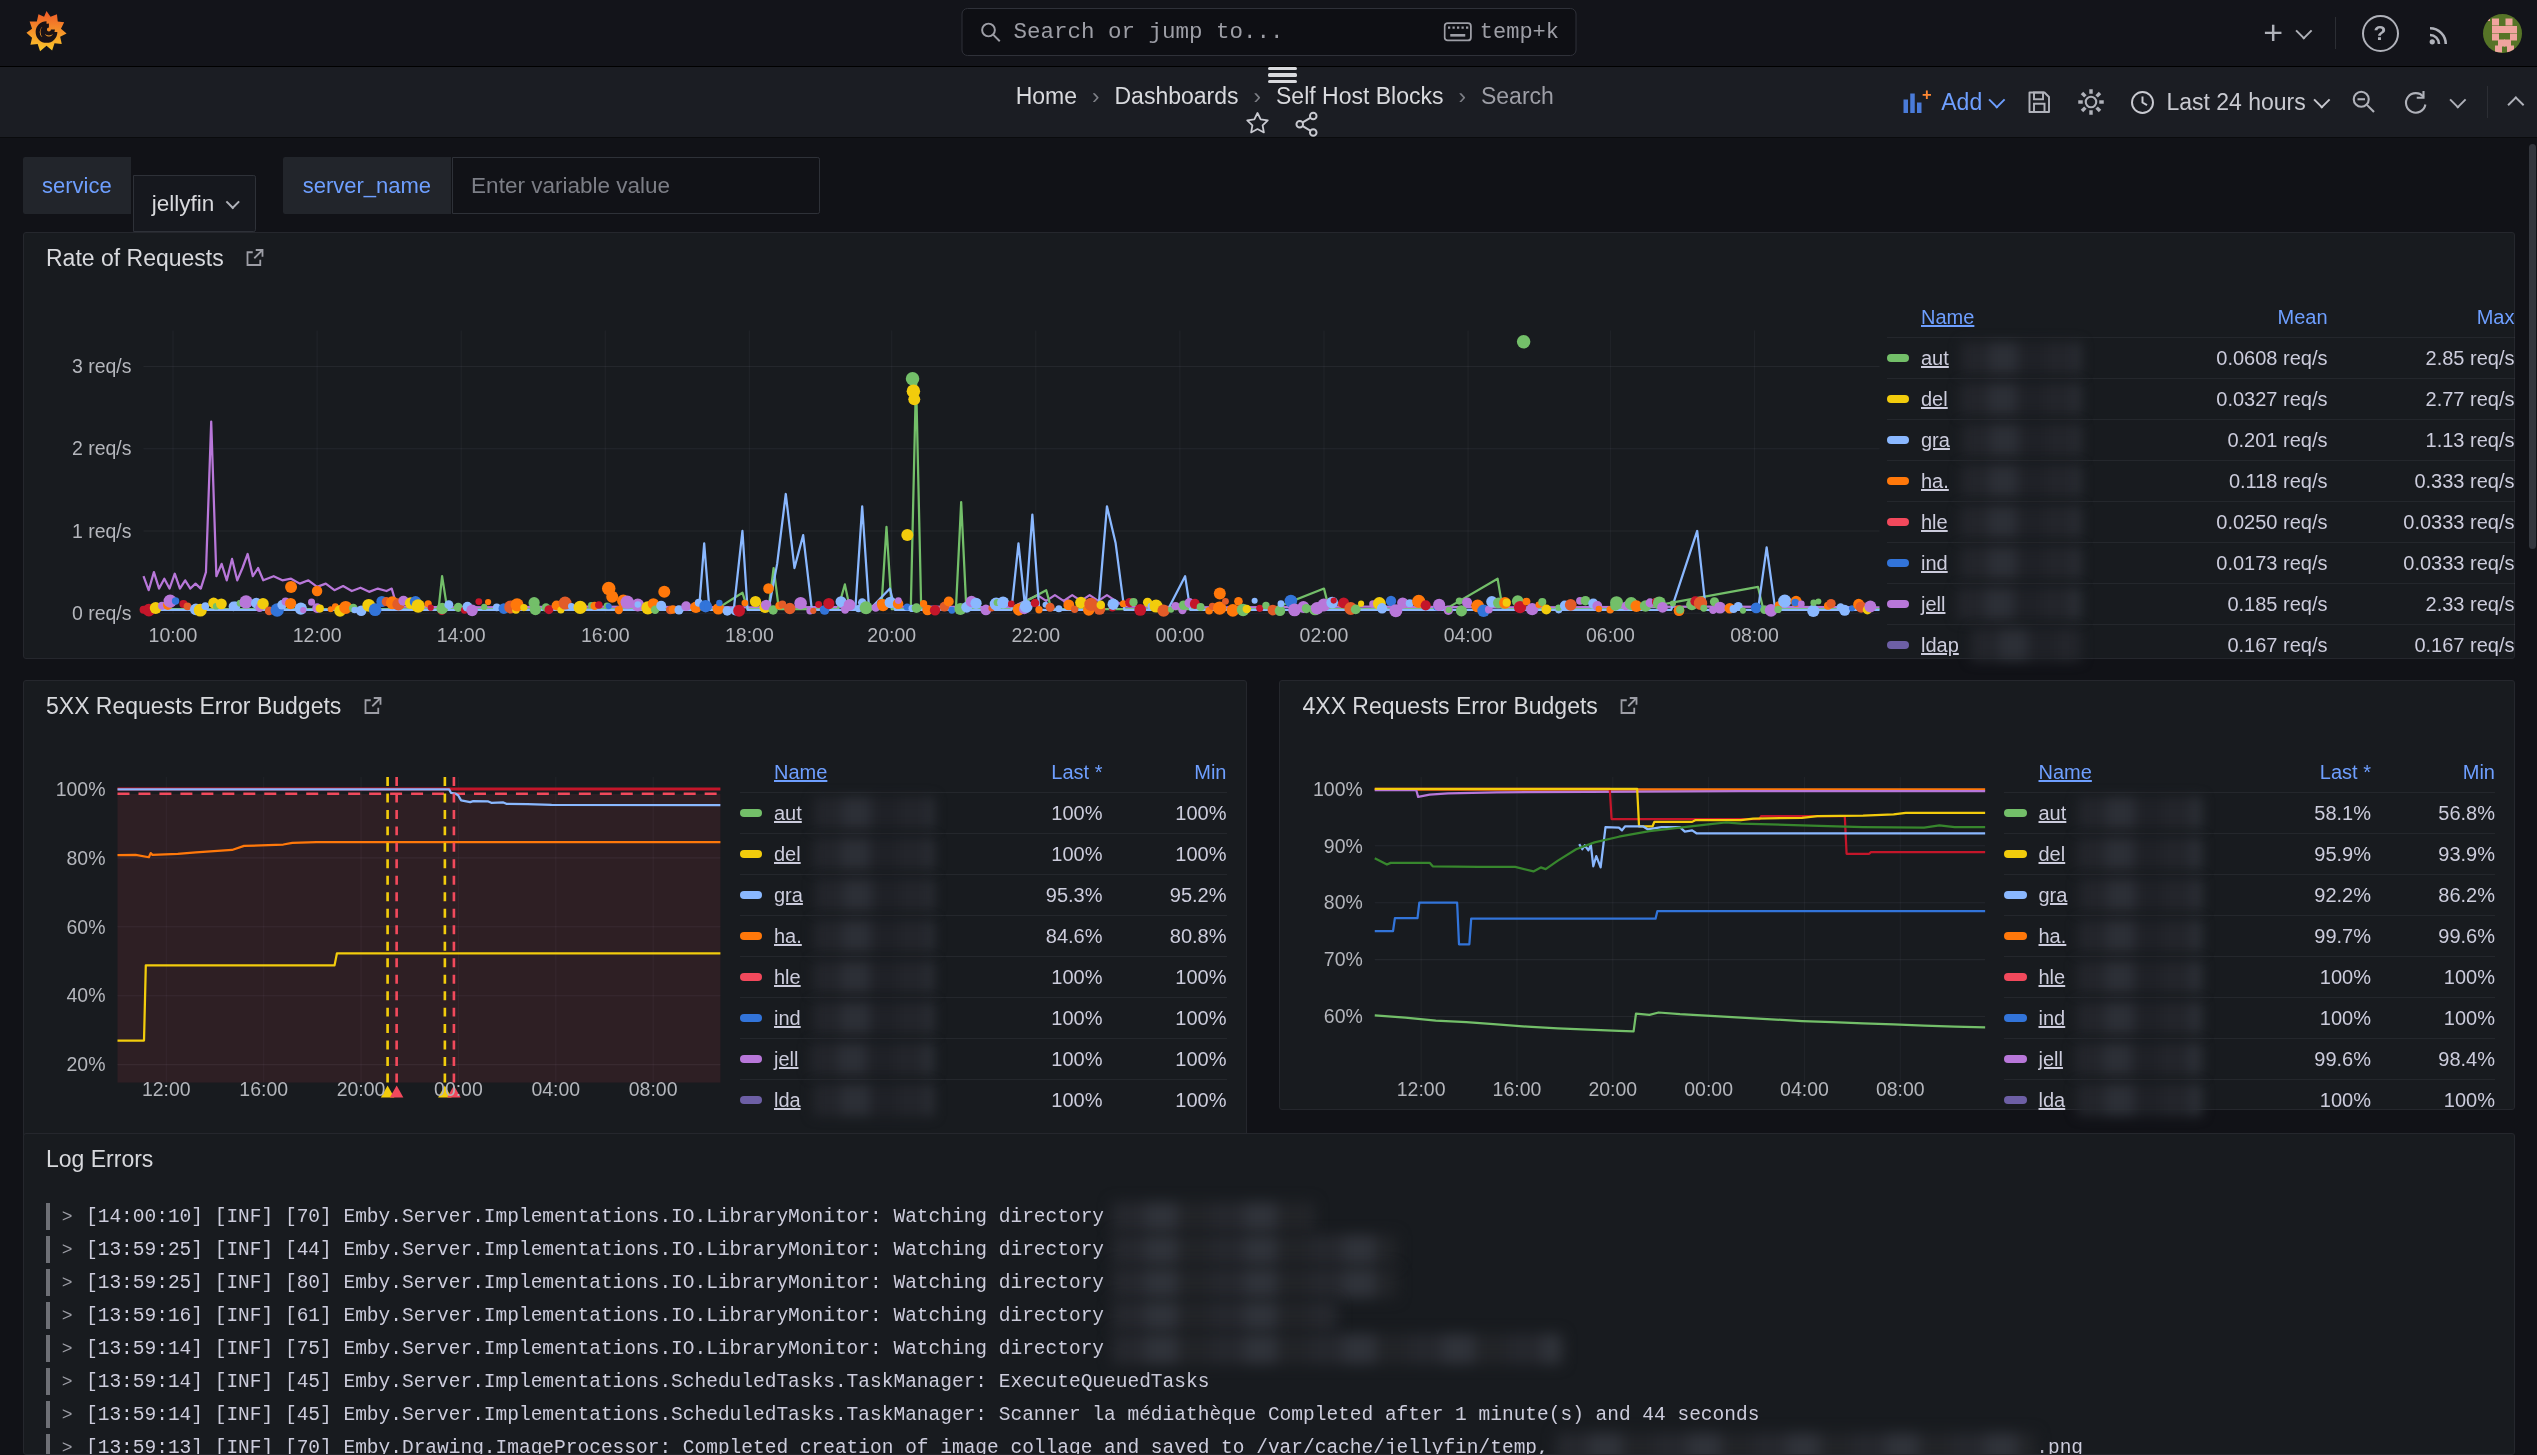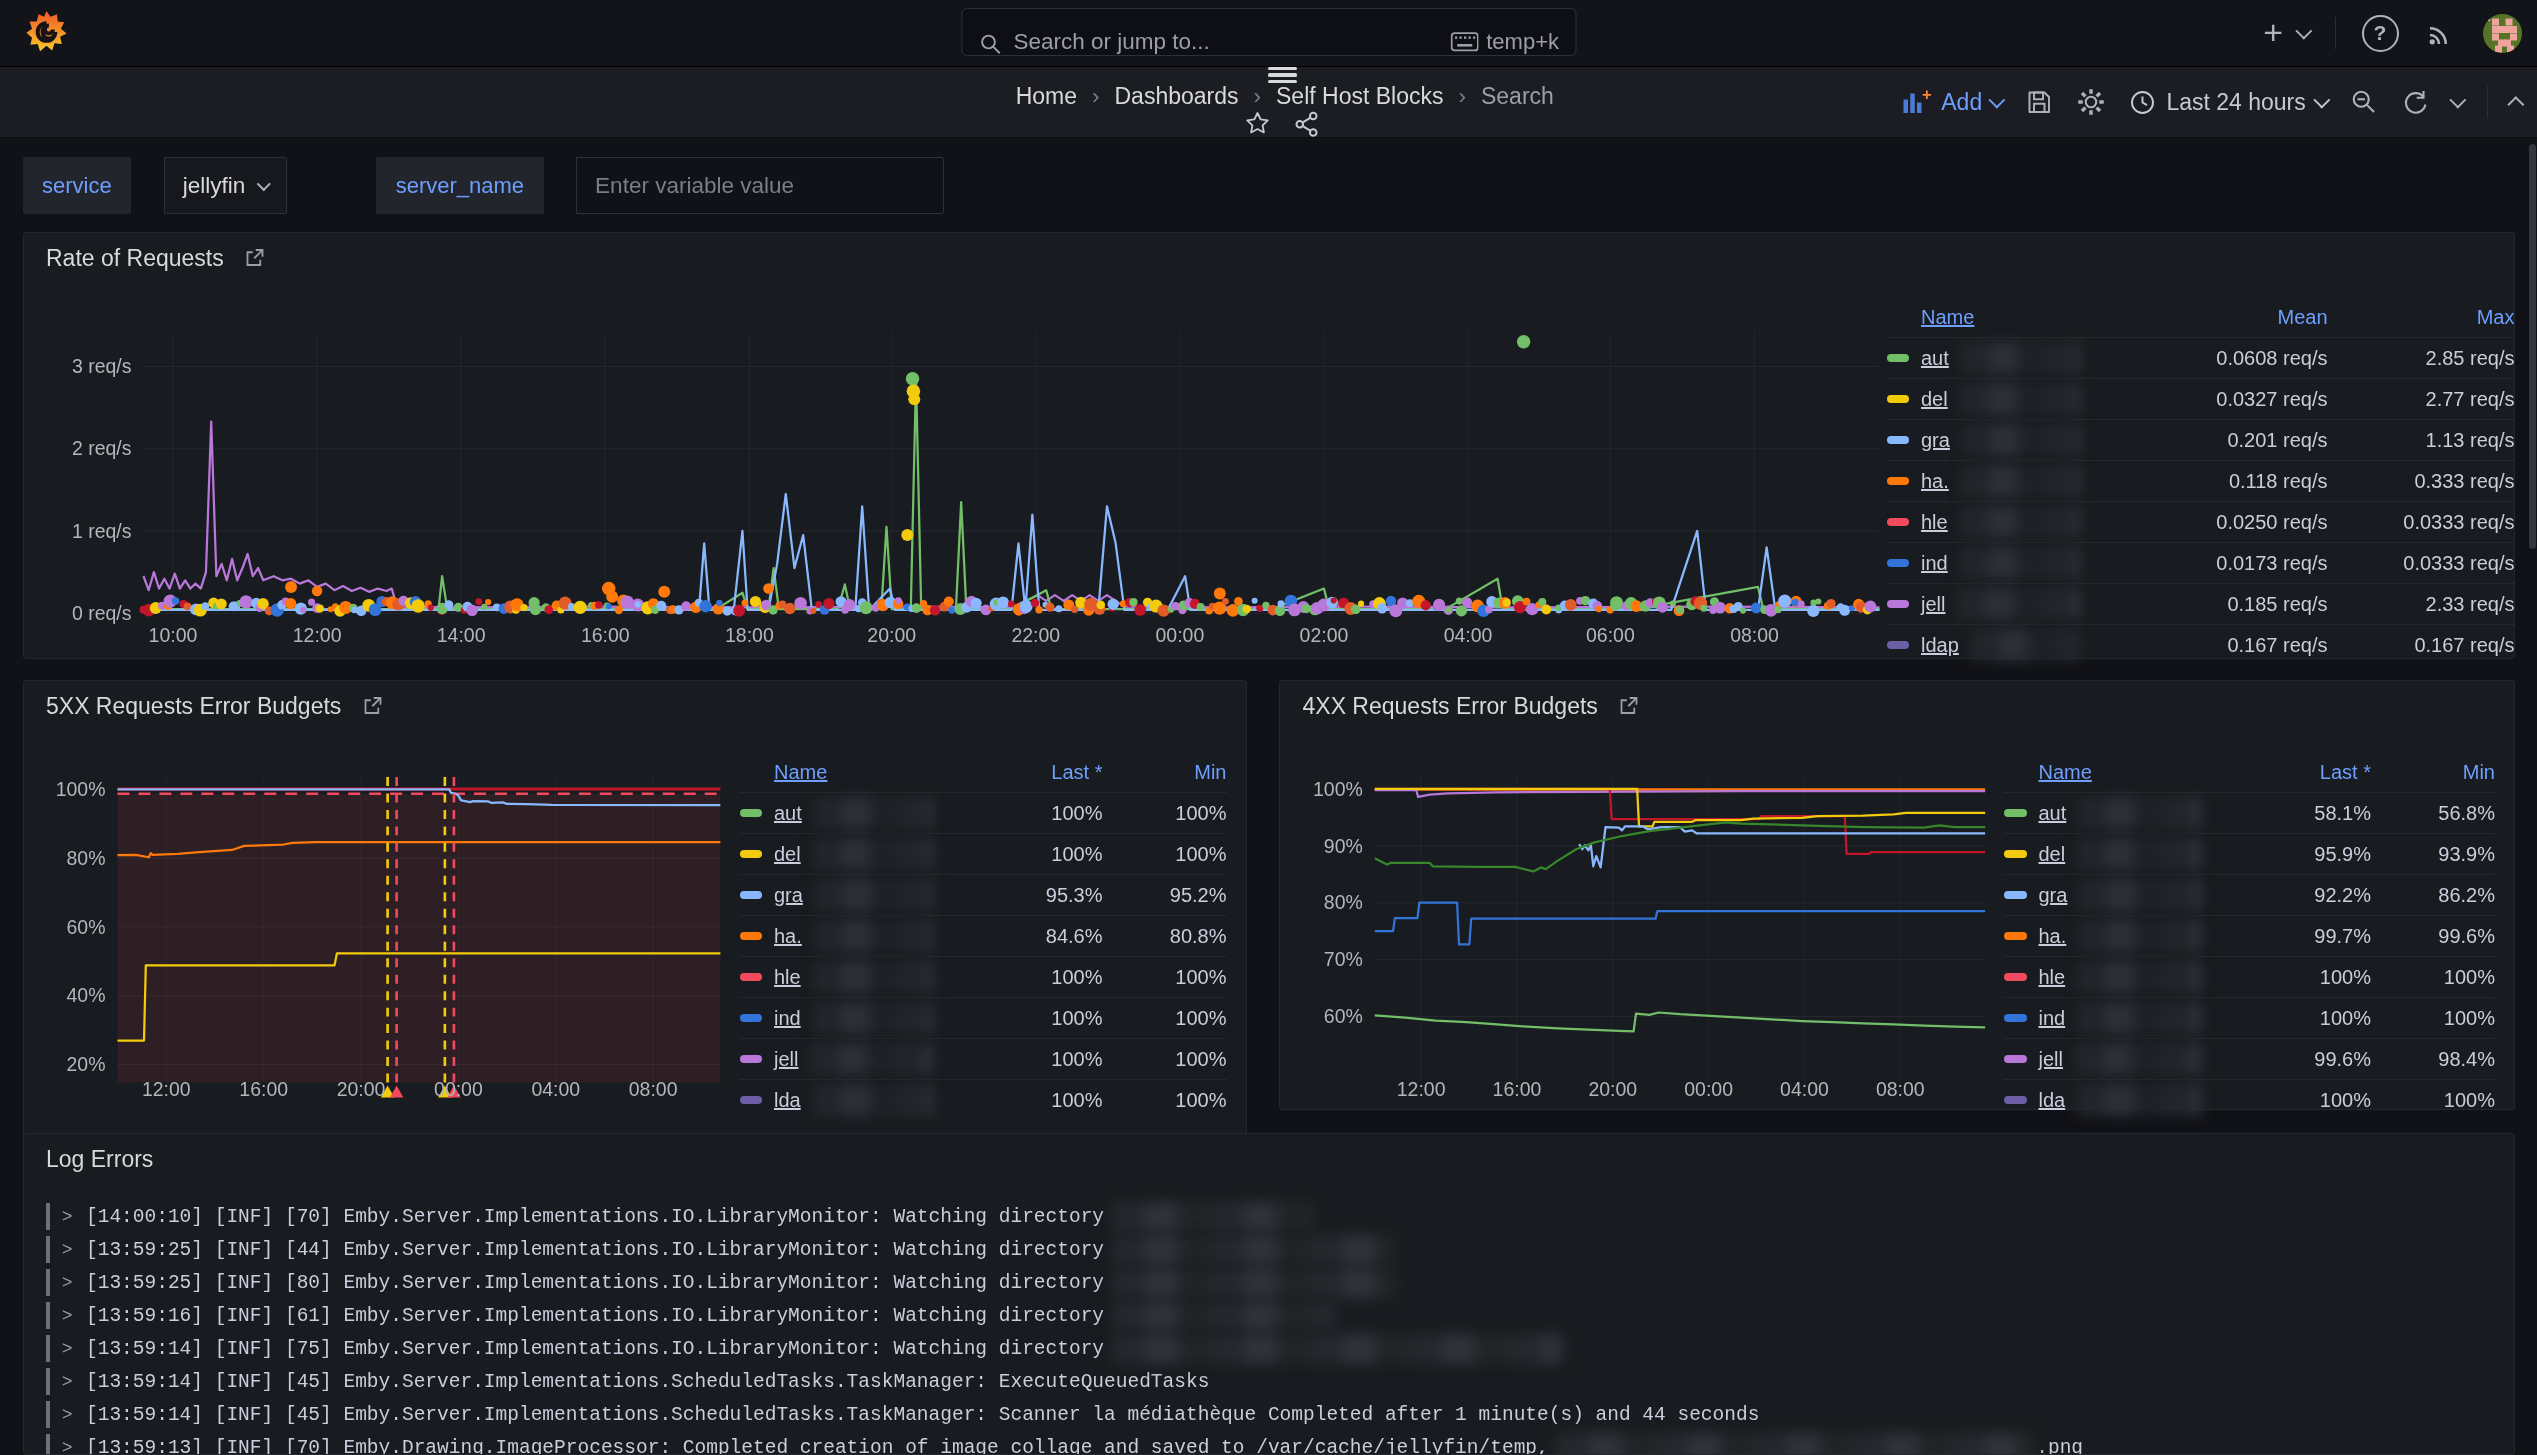--- a/index.html
+++ b/index.html
@@ -2,21 +2,21 @@
 <html style="font-size:12px"><head>
 <meta charset="utf-8">
 <style>
   html,body{margin:0;padding:0;background:#111217;width:2538px;height:1455px;overflow:hidden;
     font-family:"Liberation Sans",sans-serif;-webkit-font-smoothing:antialiased;}
   .root{position:relative;width:2538px;height:1455px;background:#111217;}
   
   .topnav{position:absolute;left:0;top:0;width:100%;height:66px;background:#13141a;border-bottom:0.7px solid #000;}
   .logo{position:absolute;left:24px;top:9px;width:45px;height:46px;}
   .searchbox{position:absolute;left:50%;top:8.2px;transform:translateX(-50%);width:615px;height:48px;
-    background:#0e0f14;border:0.7px solid #2f3139;border-radius:6px;display:flex;align-items:flex-end;padding:0 16.5px;box-sizing:border-box;color:#9d9ea6;}
+    background:#0e0f14;border:0.7px solid #2f3139;border-radius:6px;display:flex;align-items:center;padding:0 16.5px;box-sizing:border-box;color:#9d9ea6;font-family:Liberation Mono, monospace;}
   .searchbox .ph{font-size:22.5px;margin-left:12px;flex:1;}
   .searchbox .kbd{display:flex;align-items:center;gap:7.5px;font-size:22px;color:#9d9ea6;}
   .nav-right{position:absolute;right:16.5px;top:0;height:66px;display:flex;align-items:center;gap:25.5px;}
   .icon-btn{display:flex;align-items:center;justify-content:center;color:#b0b2ba;cursor:pointer;}
   .vdiv{width:0.7px;height:31.5px;background:#2c2e34;}
   .plus{font-size:34px;color:#b0b2ba;line-height:1;margin-top:-3px;}
   .chev{display:inline-block;width:9.7px;height:9.7px;border-right:2.2px solid #b0b2ba;border-bottom:2.2px solid #b0b2ba;transform:rotate(45deg);margin-top:-4.5px;}
   .chev.up{transform:rotate(-135deg);margin-top:6px;}
   .chev.blue{border-color:#6e9fff;}
   .qmark{width:33px;height:33px;border:2.2px solid #b0b2ba;border-radius:50%;font-size:21px;display:flex;align-items:center;justify-content:center;font-weight:700;}
@@ -28,21 +28,21 @@
   .burger{margin-left:27px;width:28.5px;height:21px;display:flex;flex-direction:column;justify-content:space-between;cursor:pointer;}
   .burger span{height:3.4px;background:#d8d9dd;border-radius:1.5px;}
   .crumbs{display:flex;align-items:center;gap:15px;margin-left:31.5px;font-size:23px;color:#d8d9dd;}
   .crumbs .sep{color:#7d7f86;font-size:22.5px;}
   .crumbs .muted{color:#9d9ea6;}
   .crumb-icons{display:flex;align-items:center;gap:22.5px;margin-left:25.5px;}
   .toolbar{position:absolute;right:16.5px;top:67px;height:70px;display:flex;align-items:center;gap:22.5px;}
   .addbtn{display:flex;align-items:center;gap:9px;color:#6e9fff;font-size:23px;cursor:pointer;}
   .timebtn{display:flex;align-items:center;gap:10.5px;color:#c9cad1;font-size:23px;cursor:pointer;}
   
-  .vars{position:absolute;left:22.5px;top:157px;display:flex;align-items:flex-end;height:57px;gap:31px;}
+  .vars{position:absolute;left:22.5px;top:157px;display:flex;align-items:flex-start;height:57px;}
   .vlabel{background:#22252b;color:#6e9fff;font-size:22px;display:flex;align-items:center;padding:0 19.5px;height:57px;border-radius:2.2px 0 0 2.2px;}
   .vvalue{background:#16181e;border:0.7px solid #2e3138;color:#d8d9dd;font-size:22.5px;display:flex;align-items:center;gap:13.5px;padding:0 18px;height:55px;margin-left:1.5px;border-radius:0 2.2px 2.2px 0;cursor:pointer;margin-top:18px;}
   .vinput{background:transparent;border:0.7px solid #2e3138;color:#7c7e86;font-size:22.5px;display:flex;align-items:center;padding:0 18px;height:55px;width:330px;margin-left:1.5px;border-radius:0 2.2px 2.2px 0;}
   .gap28{width:27px;}
   
   .panel{position:absolute;background:#181b1f;border:0.7px solid #25272d;border-radius:3px;box-sizing:border-box;}
   .ptitle{position:absolute;left:22.5px;top:12px;display:flex;align-items:center;gap:19.5px;font-size:23px;color:#d8d9dd;cursor:pointer;justify-content:space-between;}
   .axis{fill:#b4b6bc;font:26px "Liberation Sans",sans-serif;}
   svg.chart{position:absolute;}
   

